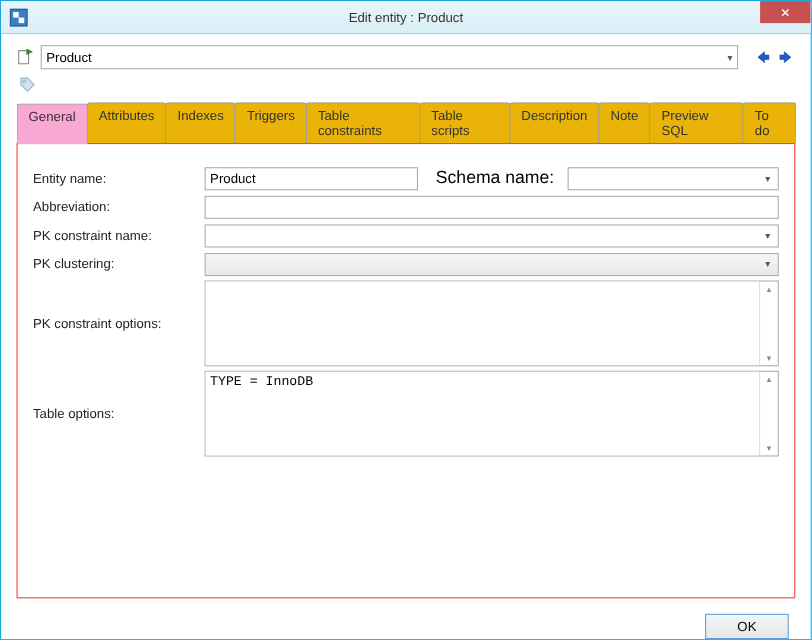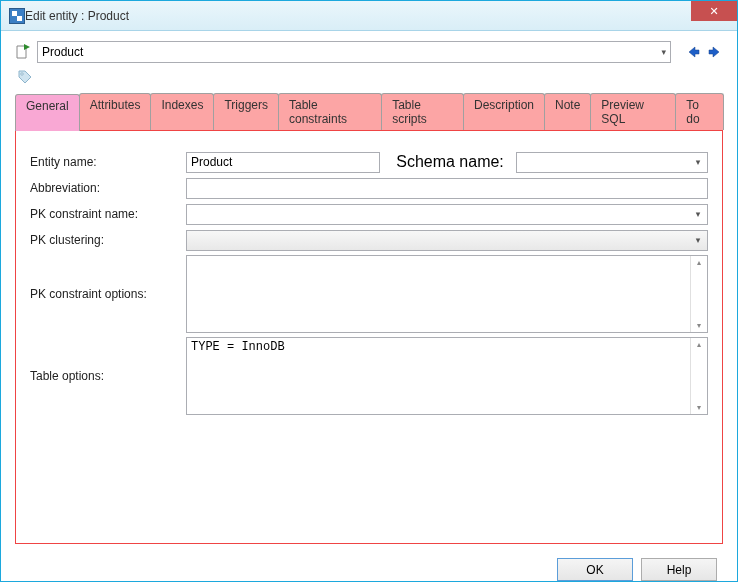--- a/index.html
+++ b/index.html
@@ -27,20 +27,21 @@
   border: 1px solid #2a5a8a;
   position: relative;
 }
 .title-icon::before, .title-icon::after {
   content: ''; position: absolute; background: #fff;
 }
 .title-icon::before { width: 5px; height: 5px; left: 2px; top: 2px; }
 .title-icon::after { width: 5px; height: 5px; right: 2px; bottom: 2px; }
 .title-text {
   flex: 1;
+  text-align: center;
   font-size: 12px;
   color: #333;
   padding-right: 24px;
 }
 .title-close {
   width: 46px; height: 20px;
   background: #c75050;
   color: #fff;
   display: flex;
   align-items: center;
@@ -81,21 +82,21 @@
 .tabs {
   display: flex;
   margin: 0 14px;
   position: relative;
   z-index: 2;
 }
 .tab {
   padding: 4px 10px;
   border: 1px solid #a0a0a0;
   border-bottom: none;
-  background: #fca5a5;
+  background: #eab308;
   border-radius: 3px 3px 0 0;
   margin-right: -1px;
   font-size: 12px;
   color: #333;
   cursor: default;
 }
 .tab.active {
   background: #f9a8d4;
   position: relative;
   top: 1px;
@@ -301,14 +302,13 @@
           <span>▴</span>
           <span>▾</span>
         </div>
     </div>
   </div>
 
 </div>
 
 <div class="button-bar">
   <button class="btn default">OK</button>
-  <button class="btn">Help</button>
 </div>
 
 </body></html>

